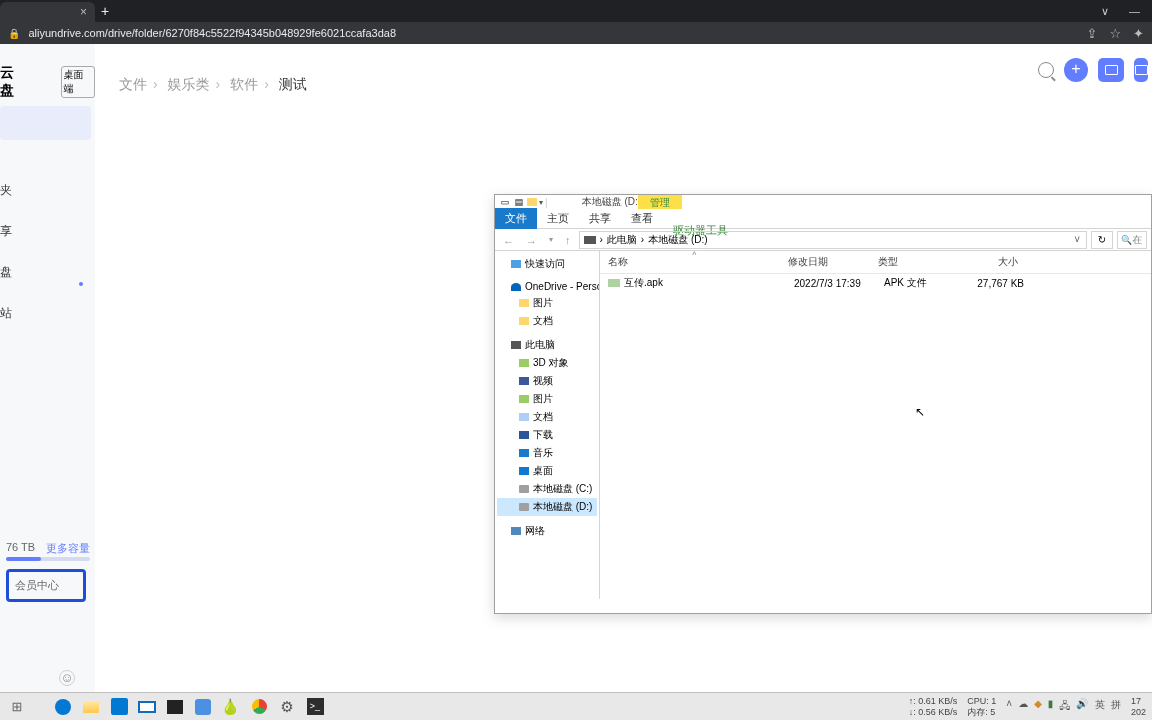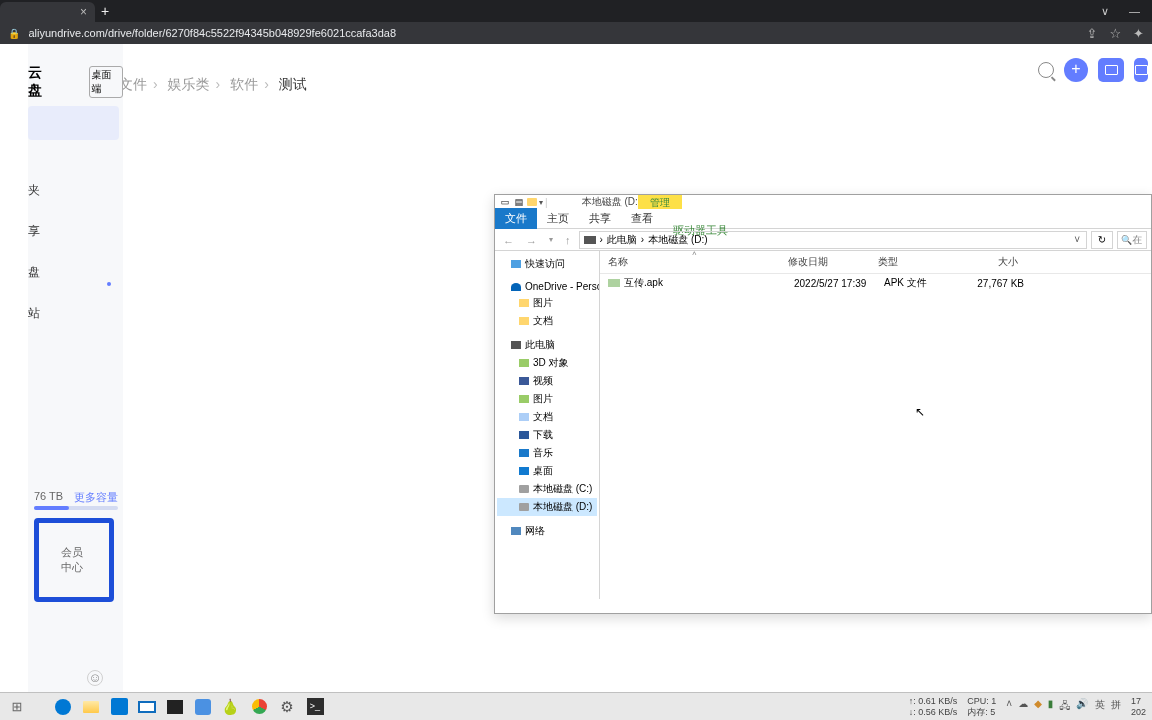--- a/index.html
+++ b/index.html
@@ -12,32 +12,32 @@
 .new-tab { color: #eee; font-size: 14px; padding: 0 6px; cursor: pointer; }
 .controls-top { margin-left: auto; display: flex; gap: 20px; padding-right: 12px; color: #ccc; font-size: 11px; }
 
 .addr-bar { background: #35363a; height: 22px; display: flex; align-items: center; padding: 0 8px; gap: 8px; }
 .lock { color: #bbb; font-size: 10px; }
 .url { color: #e8eaed; font-size: 11px; flex: 1; }
 .addr-icons { display: flex; gap: 12px; color: #bbb; font-size: 13px; }
 
 
 .aliyun-page { position: relative; background: #fff; height: 648px; }
-.aliyun-sidebar { width: 95px; background: #f7f8fa; height: 648px; position: absolute; left: 0; top: 0; padding-top: 20px; margin-left: 28px; }
+.aliyun-sidebar { width: 95px; background: #f7f8fa; height: 648px; position: absolute; left: 0; top: 0; padding-top: 20px; }
 .brand { font-size: 14px; font-weight: bold; padding-left: 0; }
 .desktop-badge { font-size: 10px; border: 1px solid #aaa; border-radius: 3px; padding: 1px 2px; margin-left: 24px; display: inline-block; }
 .aliyun-sidebar .nav-item { padding: 12px 0 12px 0; font-size: 12px; color: #333; cursor: pointer; }
 .nav-active { color: #637dff; position: relative; }
 .nav-active::after { content: ""; width: 4px; height: 4px; border-radius: 50%; background: #637dff; position: absolute; right: 12px; top: 30px; }
 .nav-sel { background: #e8ecfb; border-radius: 4px; margin: 0 4px 0 0; padding: 10px 8px !important; }
 .storage-block { position: absolute; bottom: 90px; left: 0; font-size: 11px; padding: 0 6px; color: #666; }
 .storage-bar { height: 4px; background: #d4dbf1; border-radius: 2px; margin-top: 4px; }
 .storage-bar-fill { width: 42%; height: 100%; background: #637dff; border-radius: 2px; }
 .more-cap { color: #637dff; float: right; font-size: 11px; }
-.member-btn { border: 5px solid #1d4ed8; border-radius: 4px; padding: 22px; margin: 8px 4px 0 0; font-size: 11px; text-align: left; width: 80px; }
+.member-btn { border: 3px solid #1d4ed8; border-radius: 4px; padding: 6px; margin: 8px 4px 0 0; font-size: 11px; text-align: left; width: 80px; }
 .emoji-btn { position: absolute; bottom: 6px; right: 20px; color: #888; font-size: 13px; border: 1px solid #d0d0d0; border-radius: 50%; width: 16px; height: 16px; line-height: 14px; text-align: center; }
 
 .aliyun-main { margin-left: 95px; padding: 32px 0 0 24px; }
 .breadcrumbs { font-size: 14px; color: #999; }
 .breadcrumbs .cur { color: #333; }
 .breadcrumbs .sep { margin: 0 6px; color: #bbb; }
 .aliyun-actions { position: absolute; right: 4px; top: 14px; display: flex; gap: 10px; align-items: center; }
 .act-search { width: 16px; height: 16px; border: 1.5px solid #888; border-radius: 50%; position: relative; cursor: pointer; }
 .act-search::after { content: ""; width: 5px; height: 1.5px; background: #888; position: absolute; bottom: -2px; right: -3px; transform: rotate(45deg); }
 .act-plus { width: 24px; height: 24px; border-radius: 50%; background: #637dff; color: #fff; text-align: center; line-height: 22px; font-size: 16px; cursor: pointer; }
@@ -294,21 +294,21 @@
         <div class="col-headers">
           <span class="sort-caret">˄</span>
           <span class="col-name">名称</span>
           <span class="col-date">修改日期</span>
           <span class="col-type">类型</span>
           <span class="col-size">大小</span>
         </div>
         <div class="file-row">
           <span class="file-ico"></span>
           <span class="col-name" style="width:170px;">互传.apk</span>
-          <span class="col-date">2022/5/27 17:39</span>
+          <span class="col-date">2022/7/3 17:39</span>
           <span class="col-type">APK 文件</span>
           <span class="col-size">27,767 KB</span>
         </div>
         <span class="cursor-arrow">↖</span>
       </div>
     </div>
 
   </div>
 </div>
 

